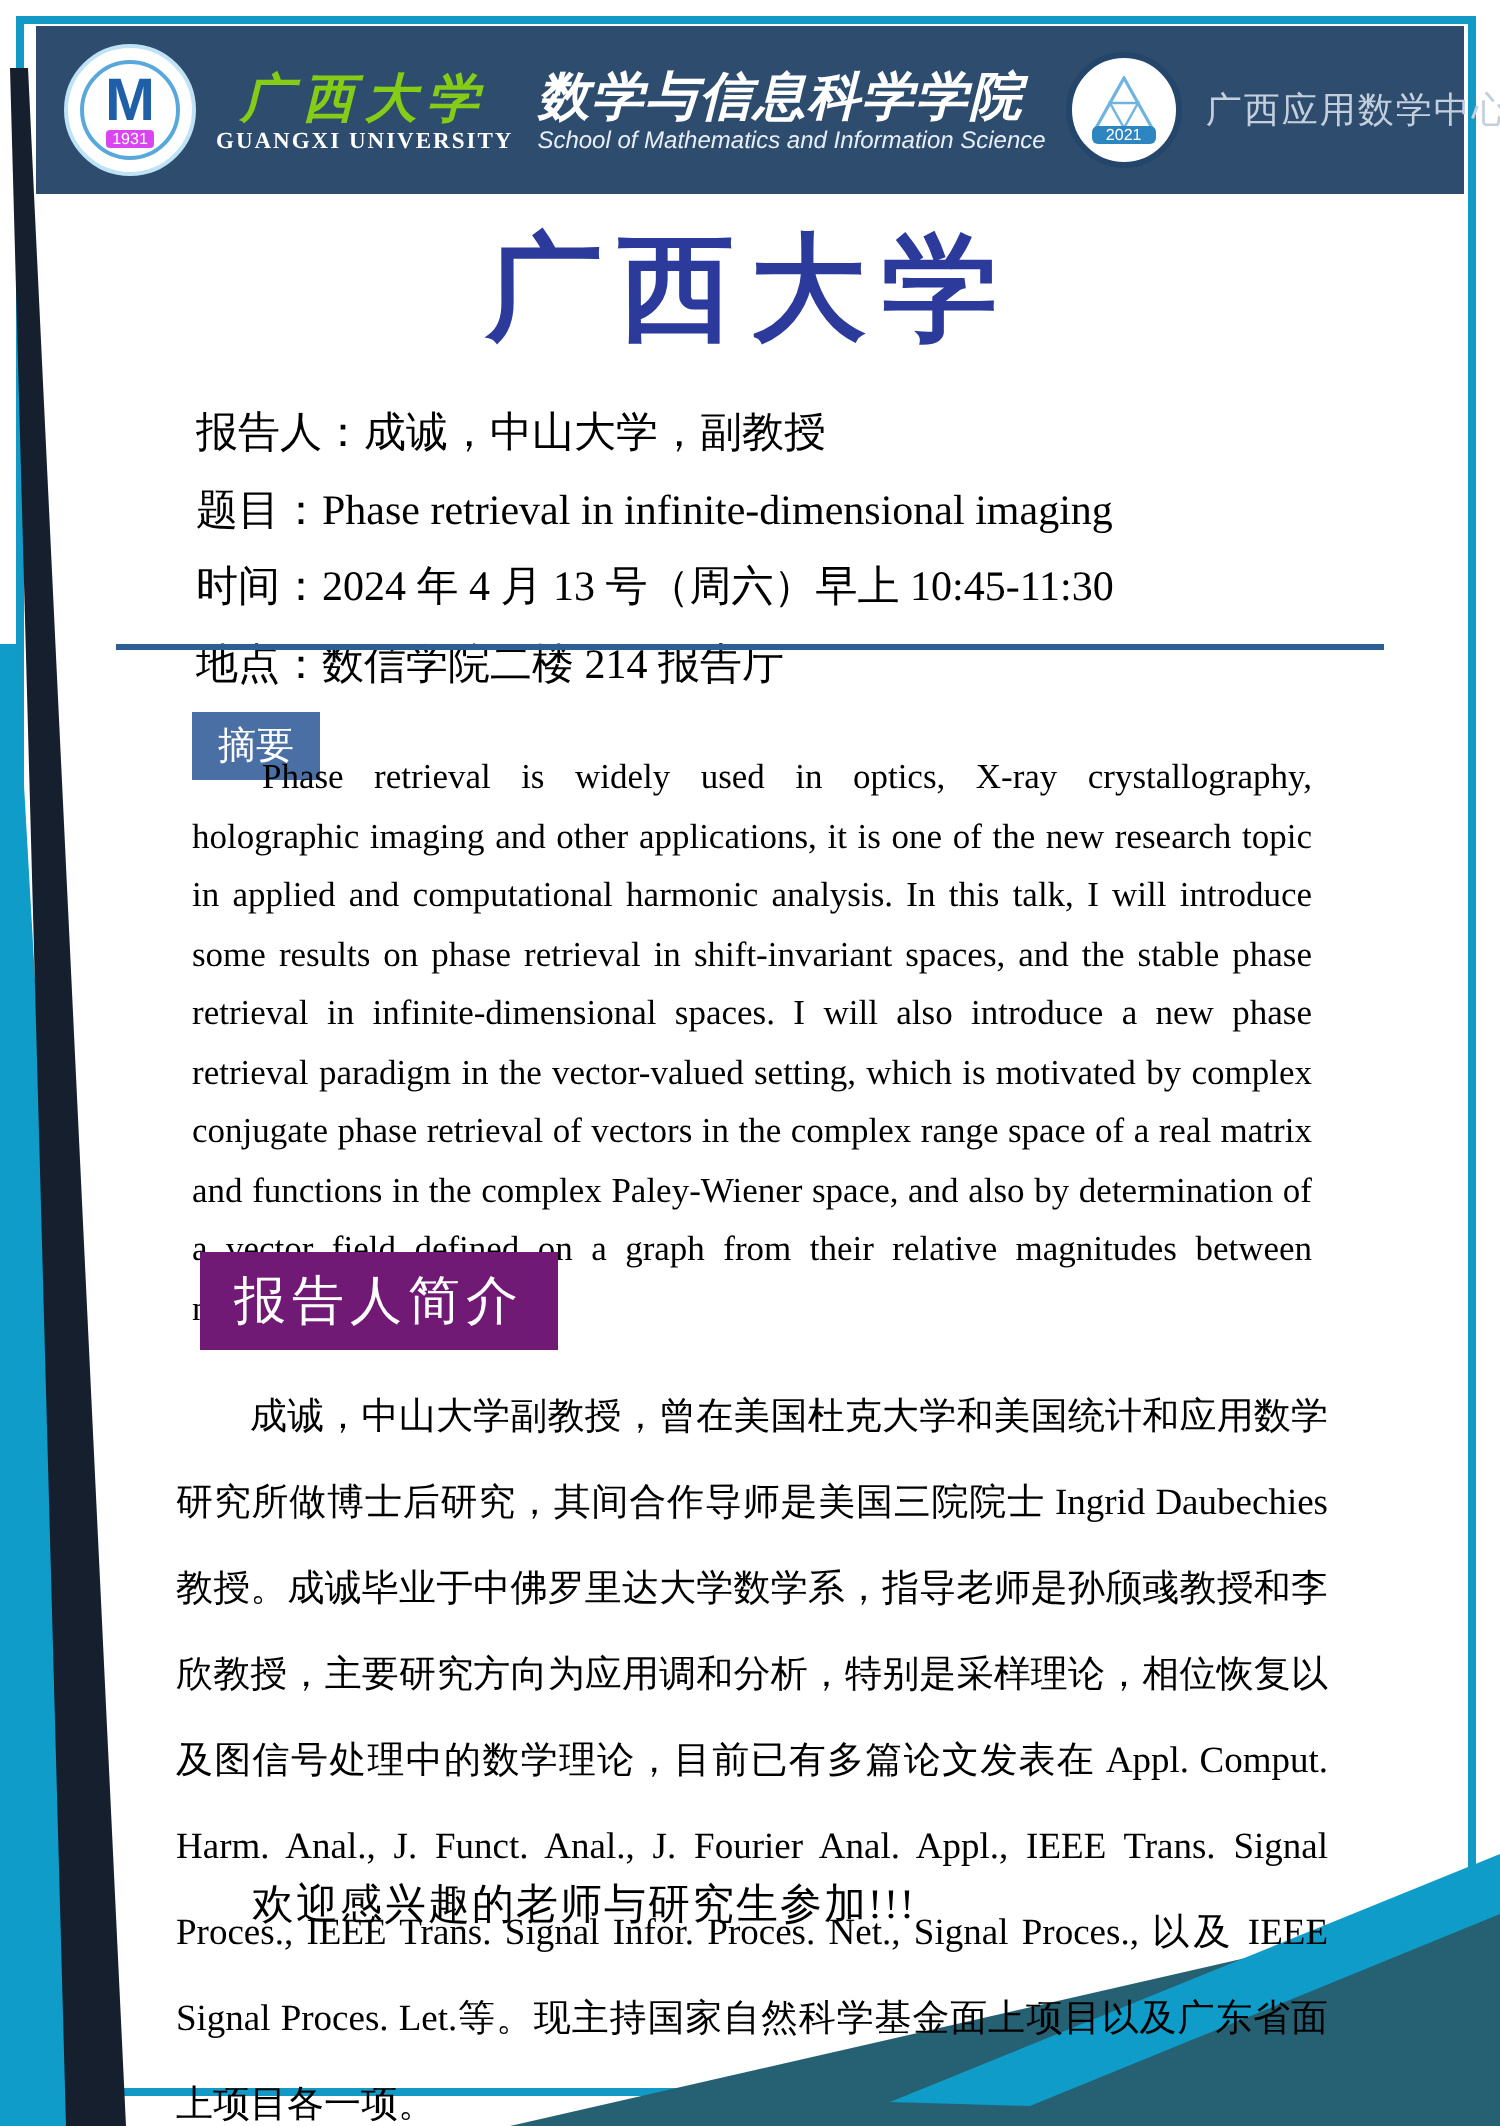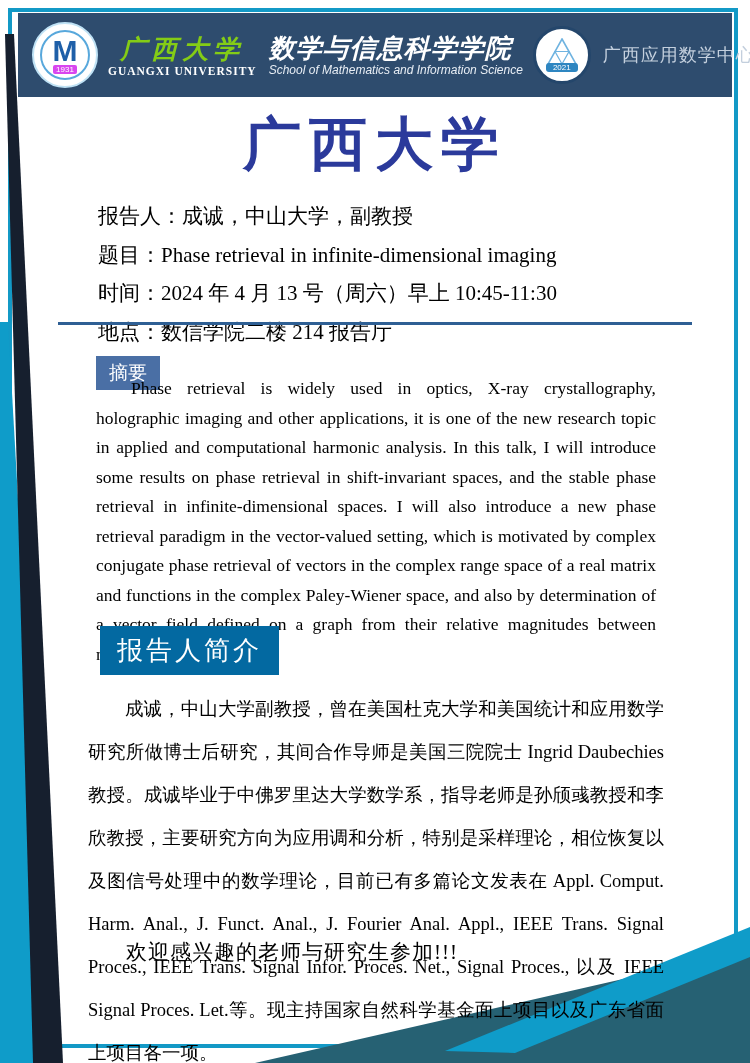--- a/index.html
+++ b/index.html
@@ -82,21 +82,21 @@
     color:#ffffff;font-family:Liberation Serif, serif;font-size:19px;
     padding:4px 13px;
     margin-top:17px;
   }
   .abstract{
     position:absolute;left:96px;top:374px;width:560px;z-index:3;
     font-size:17.5px;line-height:29.5px;text-align:justify;text-indent:2em;
     color:#000000;
   }
   .bio-tag{
-    position:absolute;left:100px;top:626px;z-index:3;background:#0369a1;
+    position:absolute;left:100px;top:626px;z-index:3;background:#701a75;
     color:#ffffff;font-size:26px;padding:7px 17px;letter-spacing:3px;
   }
   .bio{
     position:absolute;left:88px;top:688px;width:576px;z-index:3;
     font-size:18.5px;line-height:43px;text-align:justify;text-indent:2em;
     color:#000000;
   }
   .closing{
     position:absolute;left:126px;top:938px;z-index:3;
     font-size:21px;color:#000000;letter-spacing:1px;

